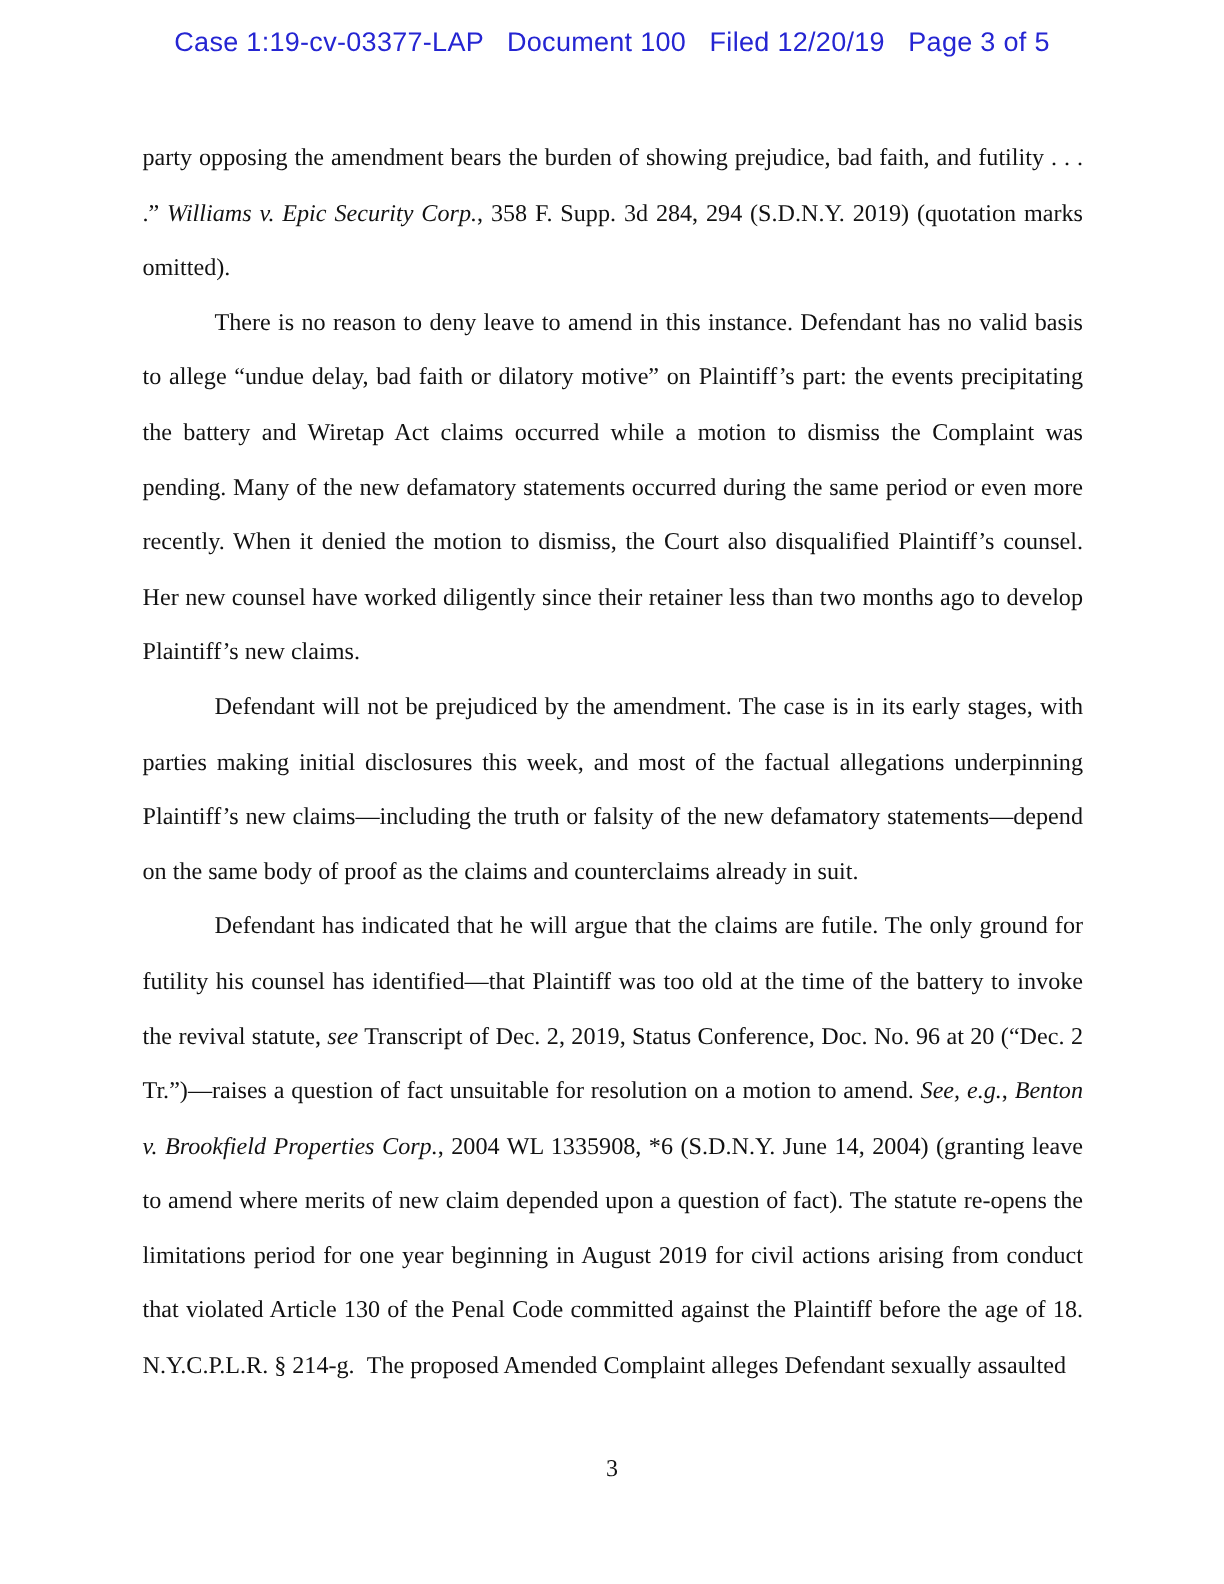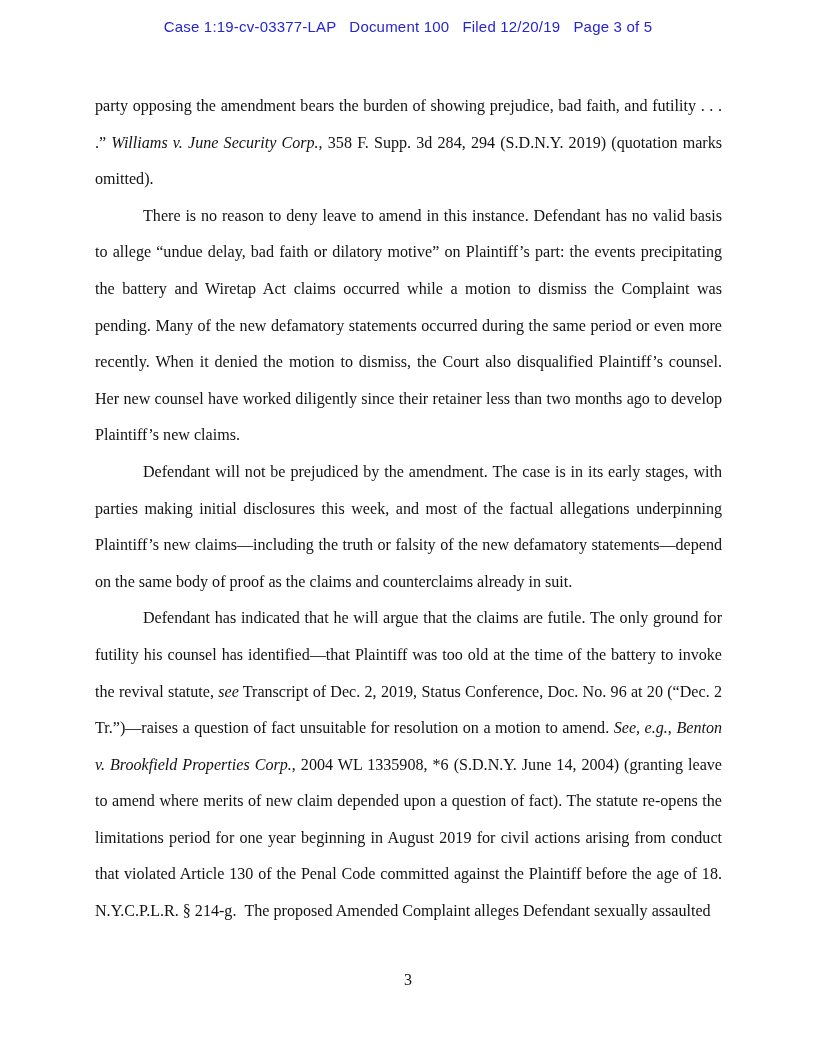--- a/index.html
+++ b/index.html
@@ -18,21 +18,21 @@
     inset: 0;
     background: #ffffff;
   }
   .stamp {
     position: absolute;
     top: 18px;
     left: 0;
     right: 0;
     text-align: center;
     font-family: "Liberation Sans", "DejaVu Sans", sans-serif;
-    font-size: 15px;
+    font-size: 18px;
     letter-spacing: 0.2px;
     white-space: pre;
   }
   .content {
     position: absolute;
     top: 88px;
     left: 95px;
     width: 627px;
     font-family: "Liberation Serif", "DejaVu Serif", serif;
     font-size: 16.1px;
@@ -61,20 +61,20 @@
     color: #121212;
   }
 </style>
 </head>
 <body>
 
 <div class="page">
   <div class="stamp" style="color: rgb(37, 37, 210);">Case 1:19-cv-03377-LAP   Document 100   Filed 12/20/19   Page 3 of 5</div>
 
   <div class="content">
-      <p class="para"><span>party opposing the amendment bears the burden of showing prejudice, bad faith, and futility . . . .” </span><em>Williams v. June Security Corp.</em><span>, 358 F. Supp. 3d 284, 294 (S.D.N.Y. 2019) (quotation marks omitted).</span></p>
+      <p class="para"><span>party opposing the amendment bears the burden of showing prejudice, bad faith, and futility . . . .” </span><em>Williams v. Epic Security Corp.</em><span>, 358 F. Supp. 3d 284, 294 (S.D.N.Y. 2019) (quotation marks omitted).</span></p>
       <p class="para indent"><span>There is no reason to deny leave to amend in this instance. Defendant has no valid basis to allege “undue delay, bad faith or dilatory motive” on Plaintiff’s part: the events precipitating the battery and Wiretap Act claims occurred while a motion to dismiss the Complaint was pending. Many of the new defamatory statements occurred during the same period or even more recently. When it denied the motion to dismiss, the Court also disqualified Plaintiff’s counsel. Her new counsel have worked diligently since their retainer less than two months ago to develop Plaintiff’s new claims.</span></p>
       <p class="para indent"><span>Defendant will not be prejudiced by the amendment. The case is in its early stages, with parties making initial disclosures this week, and most of the factual allegations underpinning Plaintiff’s new claims—including the truth or falsity of the new defamatory statements—depend on the same body of proof as the claims and counterclaims already in suit.</span></p>
       <p class="para indent"><span>Defendant has indicated that he will argue that the claims are futile. The only ground for futility his counsel has identified—that Plaintiff was too old at the time of the battery to invoke the revival statute, </span><em>see</em><span> Transcript of Dec. 2, 2019, Status Conference, Doc. No. 96 at 20 (“Dec. 2 Tr.”)—raises a question of fact unsuitable for resolution on a motion to amend. </span><em>See, e.g.</em><span>, </span><em>Benton v. Brookfield Properties Corp.</em><span>, 2004 WL 1335908, *6 (S.D.N.Y. June 14, 2004) (granting leave to amend where merits of new claim depended upon a question of fact). The statute re-opens the limitations period for one year beginning in August 2019 for civil actions arising from conduct that violated Article 130 of the Penal Code committed against the Plaintiff before the age of 18. N.Y.C.P.L.R. § 214-g. &nbsp;The proposed Amended Complaint alleges Defendant sexually assaulted</span></p>
     </div>
 
   <div class="pagenum">3</div>
 </div>
 
 </body></html>

